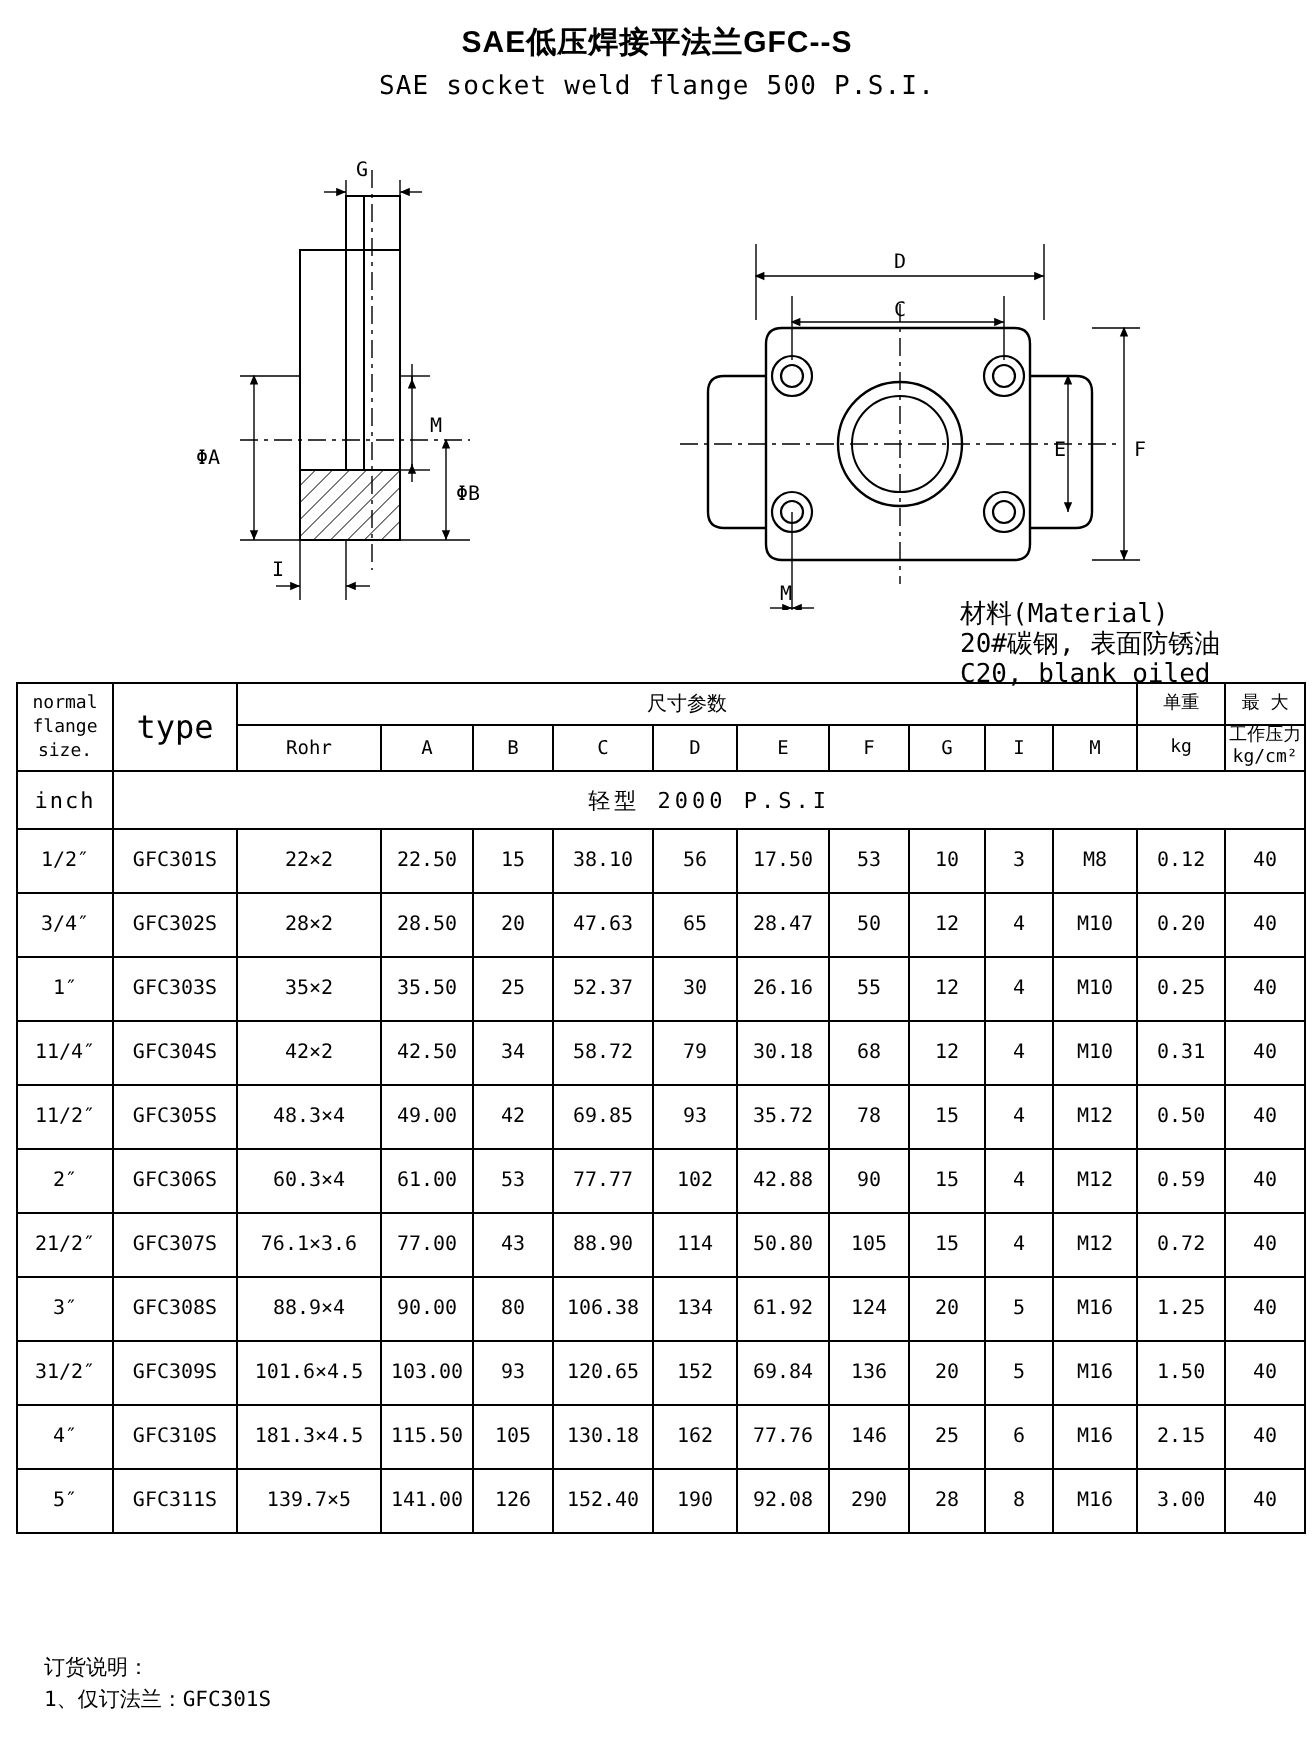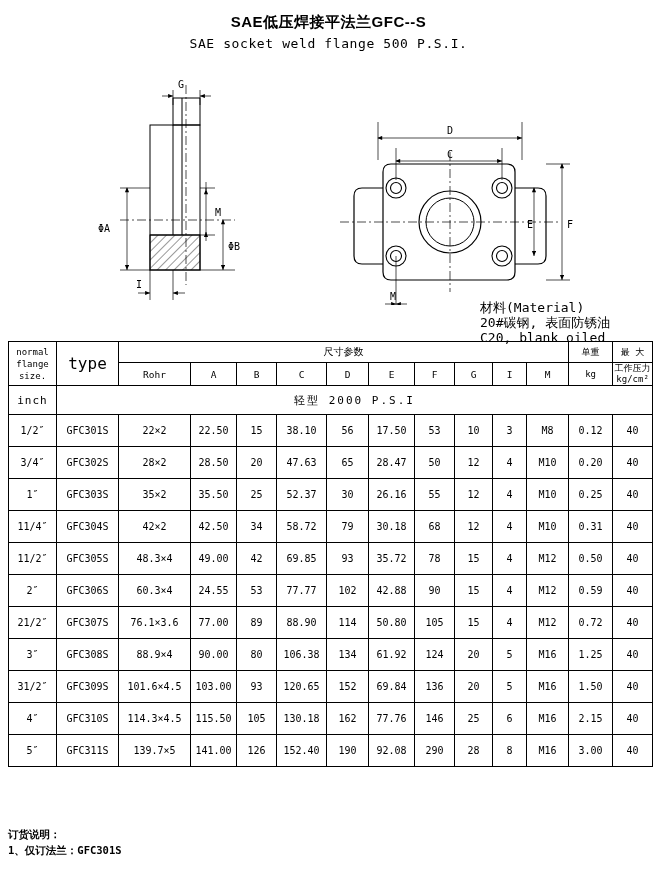--- a/index.html
+++ b/index.html
@@ -95,26 +95,25 @@
   .col-e { width: 46px; }
   .col-f { width: 40px; }
   .col-g { width: 38px; }
   .col-i { width: 34px; }
   .col-m { width: 42px; }
   .col-kg { width: 44px; }
   .col-max { width: 40px; }
   
   .notes {
     position: absolute;
-    left: 8px;
+    left: 22px;
     top: 826px;
     font-size: 10.5px;
     line-height: 16px;
     font-family: "DejaVu Sans Mono", monospace;
-    font-weight: bold;
   }
   .notes div { white-space: nowrap; }
   .lbl { font-size: 10px; font-family: "DejaVu Sans Mono", monospace; }
 </style>
 </head>
 <body>
 
 <div class="page">
 
   <div class="title-block">
@@ -389,38 +388,38 @@
           <td>15</td>
           <td>4</td>
           <td>M12</td>
           <td>0.50</td>
           <td>40</td>
         </tr>
         <tr class="row">
           <td>2″</td>
           <td>GFC306S</td>
           <td>60.3×4</td>
-          <td>24.55</td>
+          <td>61.00</td>
           <td>53</td>
           <td>77.77</td>
           <td>102</td>
           <td>42.88</td>
           <td>90</td>
           <td>15</td>
           <td>4</td>
           <td>M12</td>
           <td>0.59</td>
           <td>40</td>
         </tr>
         <tr class="row">
           <td>21/2″</td>
           <td>GFC307S</td>
           <td>76.1×3.6</td>
           <td>77.00</td>
-          <td>89</td>
+          <td>43</td>
           <td>88.90</td>
           <td>114</td>
           <td>50.80</td>
           <td>105</td>
           <td>15</td>
           <td>4</td>
           <td>M12</td>
           <td>0.72</td>
           <td>40</td>
         </tr>
@@ -452,21 +451,21 @@
           <td>136</td>
           <td>20</td>
           <td>5</td>
           <td>M16</td>
           <td>1.50</td>
           <td>40</td>
         </tr>
         <tr class="row">
           <td>4″</td>
           <td>GFC310S</td>
-          <td>114.3×4.5</td>
+          <td>181.3×4.5</td>
           <td>115.50</td>
           <td>105</td>
           <td>130.18</td>
           <td>162</td>
           <td>77.76</td>
           <td>146</td>
           <td>25</td>
           <td>6</td>
           <td>M16</td>
           <td>2.15</td>

